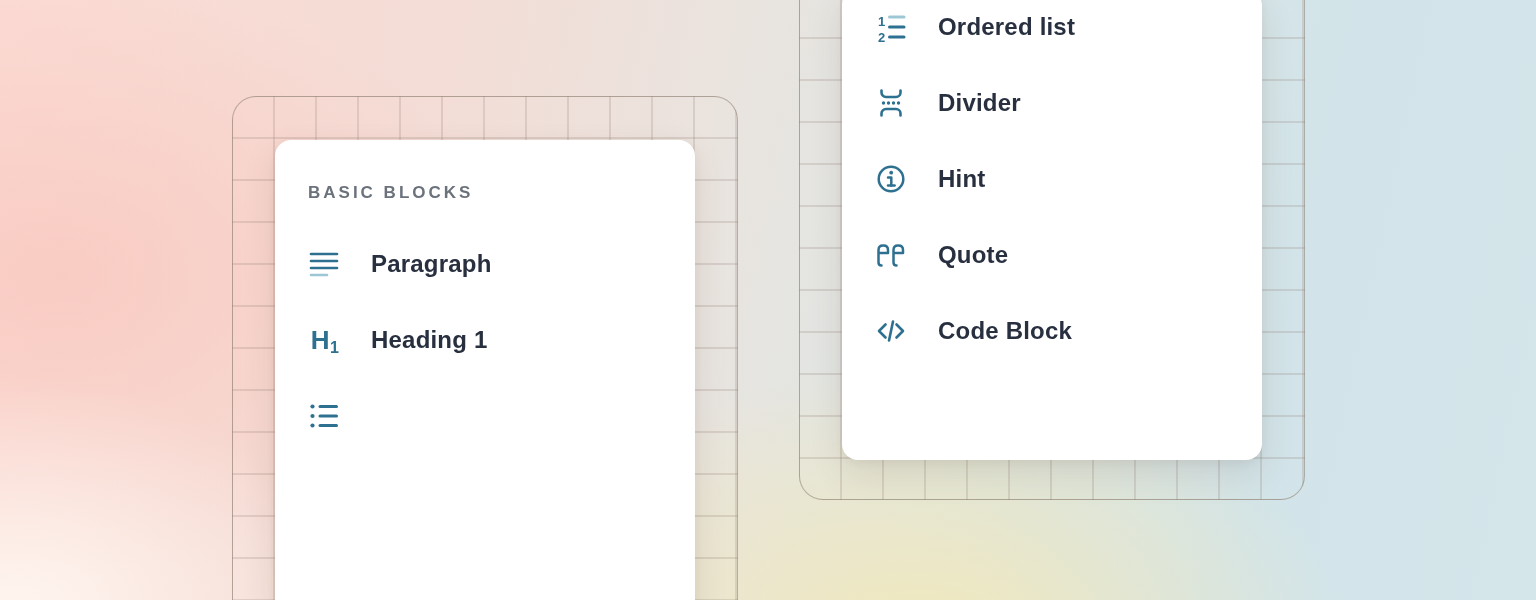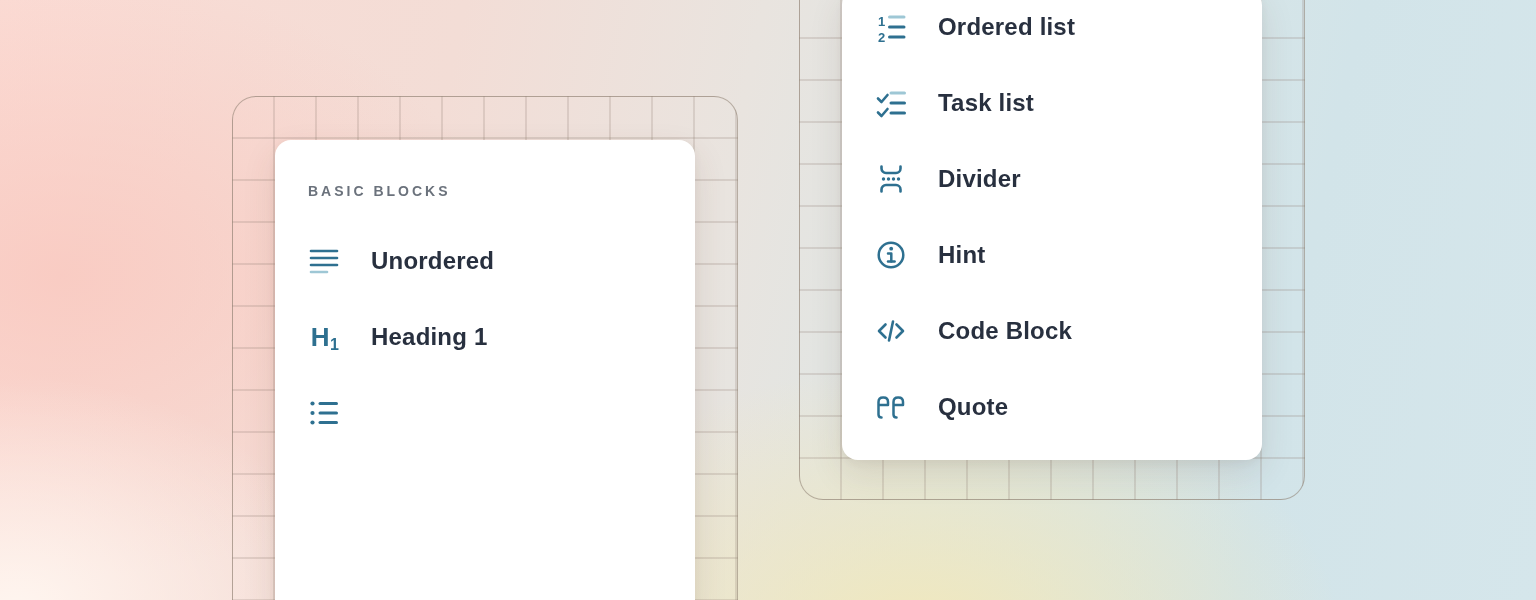--- a/index.html
+++ b/index.html
@@ -34,21 +34,21 @@
   #panel-left{left:232px;top:96px;width:506px;height:546px;}
   #panel-right{left:799px;top:-46px;width:506px;height:546px;}
   .menu-card{
     position:absolute;background:#ffffff;border-radius:16px;
     box-shadow:0 14px 34px rgba(90,60,45,0.12), 0 3px 8px rgba(90,60,45,0.06);
   }
   #card-left{left:275px;top:140px;width:420px;height:480px;}
   #card-right{left:842px;top:-11px;width:420px;height:471px;}
   .card-header{
     margin:44px 33px 0 33px;
-    font-size:14px;font-weight:700;letter-spacing:3px;
+    font-size:17px;font-weight:700;letter-spacing:3px;
     color:var(--header);line-height:1;
   }
   .menu-list{margin:0;padding:0;}
   #card-left .menu-list{margin-top:25px;}
   .menu-item{
     display:flex;align-items:center;height:76px;padding:0 20px 0 33px;
     cursor:pointer;
   }
   .menu-icon{
     width:32px;height:32px;margin-right:31px;flex:none;
@@ -80,21 +80,21 @@
     <div class="menu-list" id="list-left">
         <div class="menu-item">
           <span class="menu-icon">
             <svg viewBox="0 0 32 32" fill="none" stroke-linecap="round">
               <line class="st-main" stroke-width="2.6" x1="3" y1="6" x2="29" y2="6"></line>
               <line class="st-main" stroke-width="2.6" x1="3" y1="13" x2="29" y2="13"></line>
               <line class="st-main" stroke-width="2.6" x1="3" y1="20" x2="29" y2="20"></line>
               <line class="st-light" stroke-width="2.6" x1="3" y1="27" x2="19" y2="27"></line>
             </svg>
           </span>
-          <span class="menu-label">Unordered</span>
+          <span class="menu-label">Paragraph</span>
         </div>
         <div class="menu-item">
           <span class="menu-icon">
             <span class="h-icon">H<span class="sub">1</span></span>
           </span>
           <span class="menu-label">Heading 1</span>
         </div>
         <div class="menu-item">
           <span class="menu-icon">
             <svg viewBox="0 0 32 32" fill="none" stroke-linecap="round">
@@ -119,32 +119,20 @@
               <line class="st-main" stroke-width="3" x1="14.5" y1="16" x2="29" y2="16"></line>
               <line class="st-main" stroke-width="3" x1="14.5" y1="26" x2="29" y2="26"></line>
               <text x="3" y="15" font-size="13" font-weight="bold" class="fl-main" stroke="none">1</text>
               <text x="3" y="30.5" font-size="13" font-weight="bold" class="fl-main" stroke="none">2</text>
             </svg>
           </span>
           <span class="menu-label">Ordered list</span>
         </div>
         <div class="menu-item">
           <span class="menu-icon">
-            <svg viewBox="0 0 32 32" fill="none" stroke-linecap="round" stroke-linejoin="round">
-              <line class="st-light" stroke-width="3" x1="16" y1="6" x2="29.5" y2="6"></line>
-              <line class="st-main" stroke-width="3" x1="16" y1="16" x2="29.5" y2="16"></line>
-              <line class="st-main" stroke-width="3" x1="16" y1="26" x2="29.5" y2="26"></line>
-              <polyline class="st-main" stroke-width="2.6" points="3,11.5 6.5,15 12.5,8"></polyline>
-              <polyline class="st-main" stroke-width="2.6" points="3,25.5 6.5,29 12.5,22"></polyline>
-            </svg>
-          </span>
-          <span class="menu-label">Task list</span>
-        </div>
-        <div class="menu-item">
-          <span class="menu-icon">
             <svg viewBox="0 0 32 32" fill="none" stroke-linecap="round">
               <path class="st-main" stroke-width="2.6" d="M6.5 3.5 v2 a4.5 4.5 0 0 0 4.5 4.5 h10 a4.5 4.5 0 0 0 4.5 -4.5 v-2"></path>
               <path class="st-main" stroke-width="2.6" d="M6.5 28.5 v-2 a4.5 4.5 0 0 1 4.5 -4.5 h10 a4.5 4.5 0 0 1 4.5 4.5 v2"></path>
               <circle class="fl-main" cx="8.5" cy="16" r="1.7"></circle>
               <circle class="fl-main" cx="13.5" cy="16" r="1.7"></circle>
               <circle class="fl-main" cx="18.5" cy="16" r="1.7"></circle>
               <circle class="fl-main" cx="23.5" cy="16" r="1.7"></circle>
             </svg>
           </span>
           <span class="menu-label">Divider</span>
@@ -156,32 +144,32 @@
               <circle class="fl-main" cx="16.2" cy="9.7" r="1.9"></circle>
               <path class="st-main" stroke-width="2.5" d="M13 14.5 h3.3 V22.5"></path>
               <path class="st-main" stroke-width="2.5" d="M13 22.5 h6.6"></path>
             </svg>
           </span>
           <span class="menu-label">Hint</span>
         </div>
         <div class="menu-item">
           <span class="menu-icon">
             <svg viewBox="0 0 32 32" fill="none" stroke-linecap="round" stroke-linejoin="round">
+              <path class="st-main" stroke-width="2.5" d="M3.5 23.5 q0 3 3 3 M3.5 23.5 V11 q0 -4.5 4.5 -4.5 h0.5 q4.5 0 4.5 4.5 v3 H3.5"></path>
+              <path class="st-main" stroke-width="2.5" d="M18.5 23.5 q0 3 3 3 M18.5 23.5 V11 q0 -4.5 4.5 -4.5 h0.5 q4.5 0 4.5 4.5 v3 H18.5"></path>
+            </svg>
+          </span>
+          <span class="menu-label">Quote</span>
+        </div>
+        <div class="menu-item">
+          <span class="menu-icon">
+            <svg viewBox="0 0 32 32" fill="none" stroke-linecap="round" stroke-linejoin="round">
               <path class="st-main" stroke-width="2.6" d="M10.5 9.5 L4 16 L10.5 22.5"></path>
               <path class="st-main" stroke-width="2.6" d="M21.5 9.5 L28 16 L21.5 22.5"></path>
               <path class="st-main" stroke-width="2.6" d="M18 6.5 L14 25.5"></path>
             </svg>
           </span>
           <span class="menu-label">Code Block</span>
         </div>
-        <div class="menu-item">
-          <span class="menu-icon">
-            <svg viewBox="0 0 32 32" fill="none" stroke-linecap="round" stroke-linejoin="round">
-              <path class="st-main" stroke-width="2.5" d="M3.5 23.5 q0 3 3 3 M3.5 23.5 V11 q0 -4.5 4.5 -4.5 h0.5 q4.5 0 4.5 4.5 v3 H3.5"></path>
-              <path class="st-main" stroke-width="2.5" d="M18.5 23.5 q0 3 3 3 M18.5 23.5 V11 q0 -4.5 4.5 -4.5 h0.5 q4.5 0 4.5 4.5 v3 H18.5"></path>
-            </svg>
-          </span>
-          <span class="menu-label">Quote</span>
-        </div>
       </div>
   </div>
 
 </div>
 
 </body></html>

